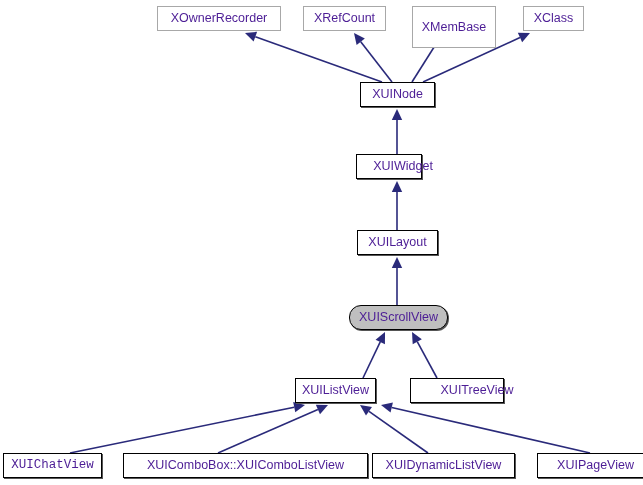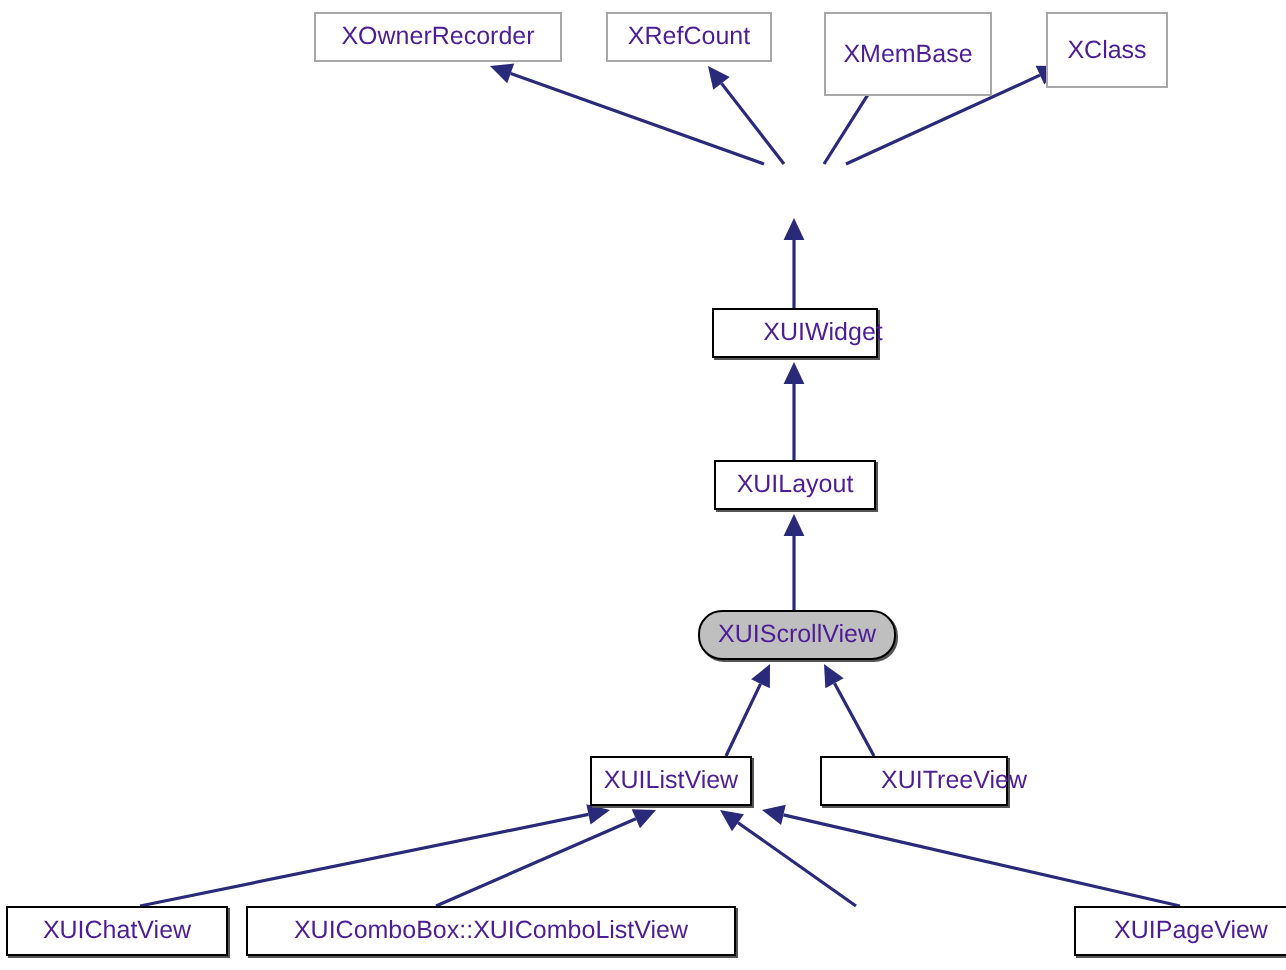--- a/index.html
+++ b/index.html
@@ -116,40 +116,46 @@
     </svg>
 <div class="node light" style="left: 157px; top: 6px; width: 124px; height: 25px;">
       <span class="node-label">XOwnerRecorder</span>
     </div>
     <div class="node light" style="left: 303px; top: 6px; width: 83px; height: 25px;">
       <span class="node-label">XRefCount</span>
     </div>
     <div class="node light" style="left: 412px; top: 6px; width: 84px; height: 42px;">
       <span class="node-label">XMemBase</span>
     </div>
-    <div class="node light" style="left: 523px; top: 6px; width: 61px; height: 38px;">
+    <div class="node light" style="left: 523px; top: 6px; width: 61px; height: 25px;">
       <span class="node-label">XClass</span>
     </div>
-    <div class="node dark" style="left: 356px; top: 154px; width: 83px; height: 25px; padding-left: 28px;">
+    <div class="node dark" style="left: 360px; top: 82px; width: 75px; height: 25px;">
+      <span class="node-label">XUINode</span>
+    </div>
+    <div class="node dark" style="left: 356px; top: 154px; width: 66px; height: 25px; padding-left: 28px;">
       <span class="node-label">XUIWidget</span>
     </div>
     <div class="node dark" style="left: 357px; top: 230px; width: 81px; height: 25px;">
       <span class="node-label">XUILayout</span>
     </div>
     <div class="node current" style="left: 349px; top: 305px; width: 99px; height: 25px; border-radius: 12px;">
       <span class="node-label">XUIScrollView</span>
     </div>
     <div class="node dark" style="left: 295px; top: 378px; width: 81px; height: 25px;">
       <span class="node-label">XUIListView</span>
     </div>
     <div class="node dark" style="left: 410px; top: 378px; width: 94px; height: 25px; padding-left: 40px;">
       <span class="node-label">XUITreeView</span>
     </div>
-    <div class="node dark" style="left: 3px; top: 453px; width: 111px; height: 25px;">
+    <div class="node dark" style="left: 3px; top: 453px; width: 99px; height: 25px; font-family: Liberation Mono, monospace;">
       <span class="node-label">XUIChatView</span>
     </div>
     <div class="node dark" style="left: 123px; top: 453px; width: 245px; height: 25px;">
       <span class="node-label">XUIComboBox::XUIComboListView</span>
+    </div>
+    <div class="node dark" style="left: 372px; top: 453px; width: 143px; height: 25px;">
+      <span class="node-label">XUIDynamicListView</span>
     </div>
     <div class="node dark" style="left: 537px; top: 453px; width: 117px; height: 25px;">
       <span class="node-label">XUIPageView</span>
     </div>
   </div>
 
 </body></html>

